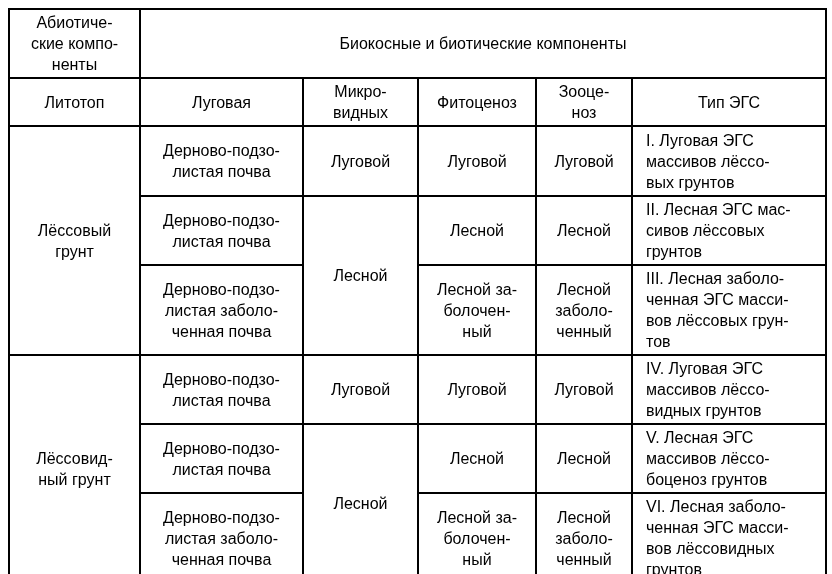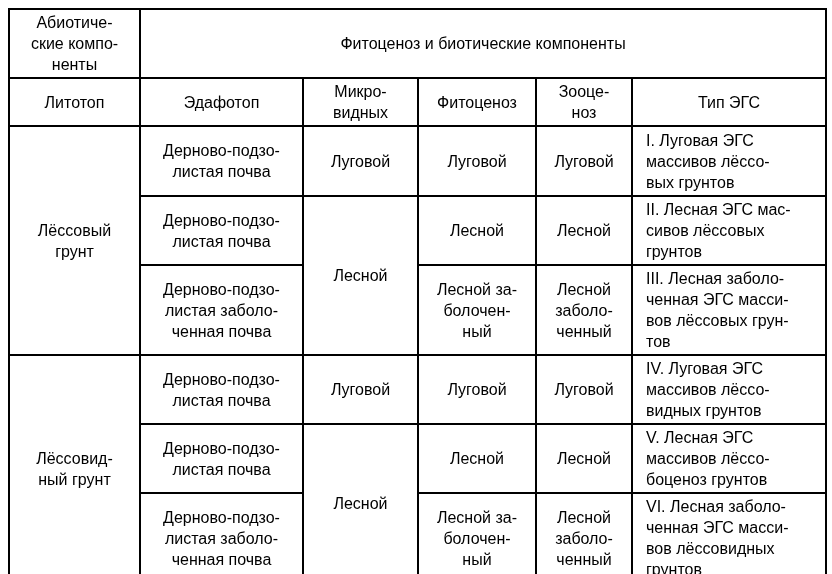--- a/index.html
+++ b/index.html
@@ -60,26 +60,26 @@
       <col style="width:118px">
       <col style="width:96px">
       <col style="width:194px">
     </colgroup>
 
     <tbody>
         <tr class="rh1">
       <td>Абиотиче-
 ские компо-
 ненты</td>
-      <td colspan="5">Фитоценоз и биотические компоненты</td>
+      <td colspan="5">Биокосные и биотические компоненты</td>
     </tr>
 
     <tr class="rh2">
       <td>Литотоп</td>
-      <td>Эдафотоп</td>
+      <td>Луговая</td>
       <td>Микро-
 видных</td>
       <td>Фитоценоз</td>
       <td>Зооце-
 ноз</td>
       <td>Тип ЭГС</td>
     </tr>
 
     <tr class="rb1">
       <td rowspan="3">Лёссовый

